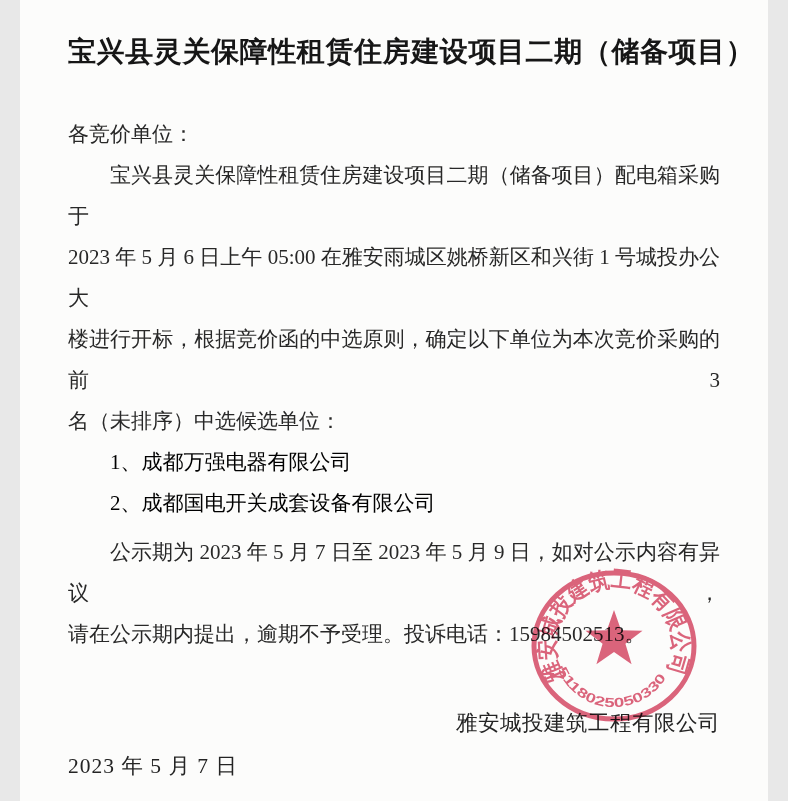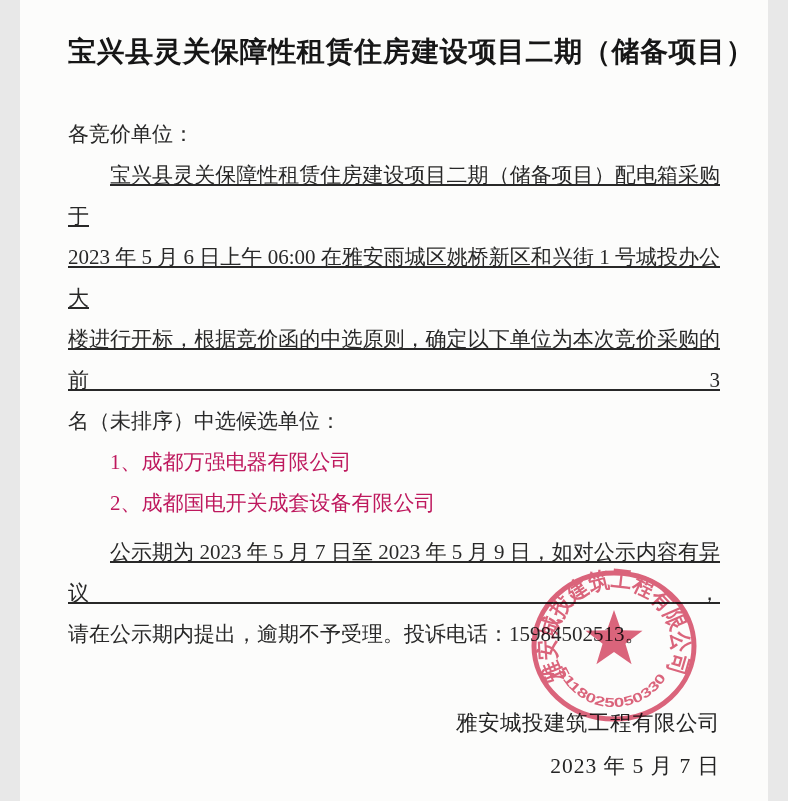--- a/index.html
+++ b/index.html
@@ -36,45 +36,43 @@
     font-family: Liberation Serif, serif;
   }
   .bodyline {
     font-size: 21px;
     line-height: 41px;
     color: #282828;
   }
   .jline {
     text-align: justify;
     text-align-last: justify;
-    text-decoration: underline;
   }
   .lastline {
     text-align: center;
     text-align-last: left;
   }
   .indent { text-indent: 42px; }
   .list-item {
     font-size: 21px;
     line-height: 41px;
     padding-left: 42px;
-    color: #be185d;
+    color: #000000;
   }
   .para2 { margin-top: 8px; }
   .signature {
     margin-top: 50px;
     text-align: right;
     font-size: 21.5px;
     line-height: 36px;
     letter-spacing: 0.5px;
     color: #242424;
   }
   .sign-date {
     margin-top: 7px;
-    text-align: right;
     font-size: 21.5px;
     line-height: 36px;
     letter-spacing: 1px;
     color: #242424;
   }
   .stamp {
     position: absolute;
     left: 507px;
     top: 566px;
     width: 176px;
@@ -97,21 +95,21 @@
   <div class="content">
 
     <div class="title">
       <div class="title-line">宝兴县灵关保障性租赁住房建设项目二期（储备项目）</div>
     </div>
 
     <div class="salutation bodyline">各竞价单位：</div>
 
     <div class="para1">
       <div class="bodyline jline indent">宝兴县灵关保障性租赁住房建设项目二期（储备项目）配电箱采购于</div>
-      <div class="bodyline jline">2023 年 5 月 6 日上午 06:00 在雅安雨城区姚桥新区和兴街 1 号城投办公大</div>
+      <div class="bodyline jline">2023 年 5 月 6 日上午 05:00 在雅安雨城区姚桥新区和兴街 1 号城投办公大</div>
       <div class="bodyline jline">楼进行开标，根据竞价函的中选原则，确定以下单位为本次竞价采购的前 3</div>
       <div class="bodyline lastline">名（未排序）中选候选单位：</div>
     </div>
 
     <div class="winner-list">
       <div class="list-item">1、成都万强电器有限公司</div>
       <div class="list-item">2、成都国电开关成套设备有限公司</div>
     </div>
 
     <div class="para2">

